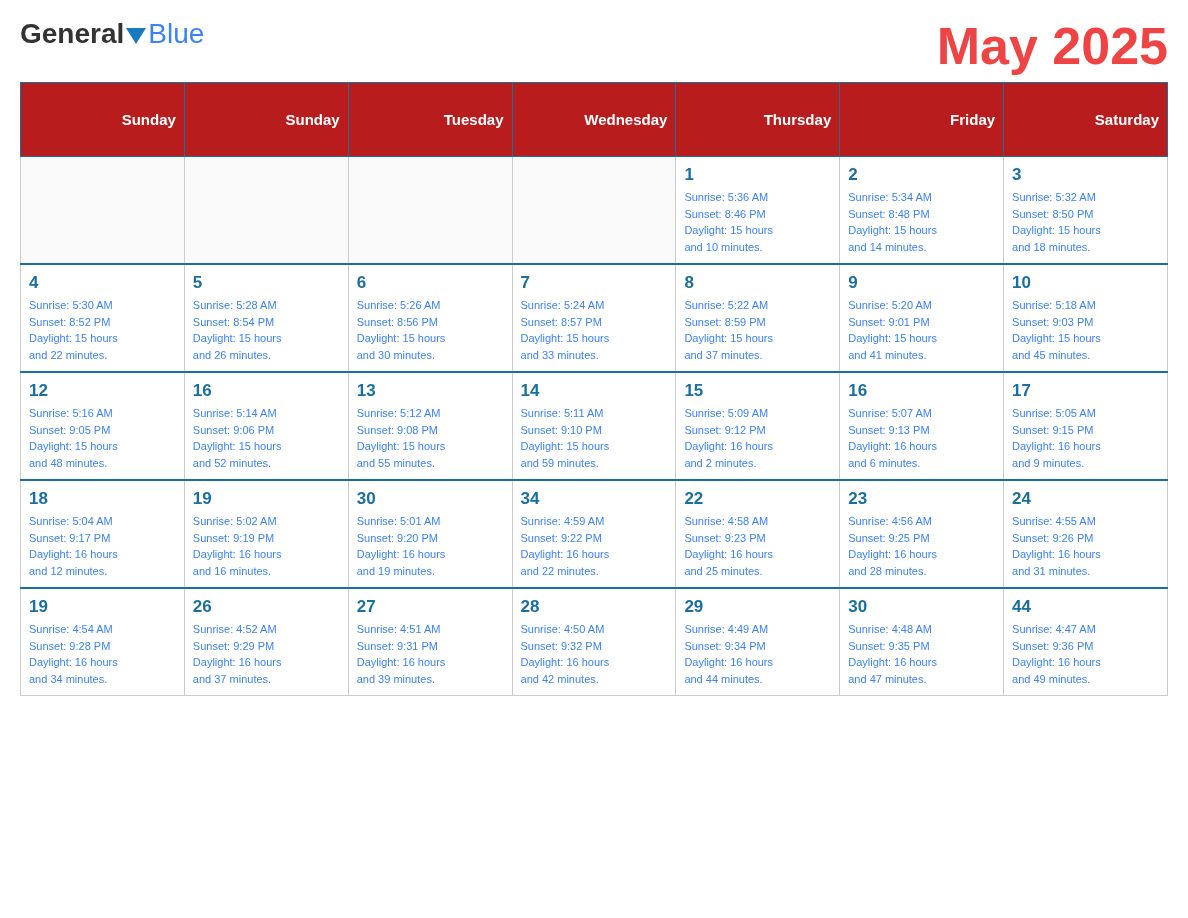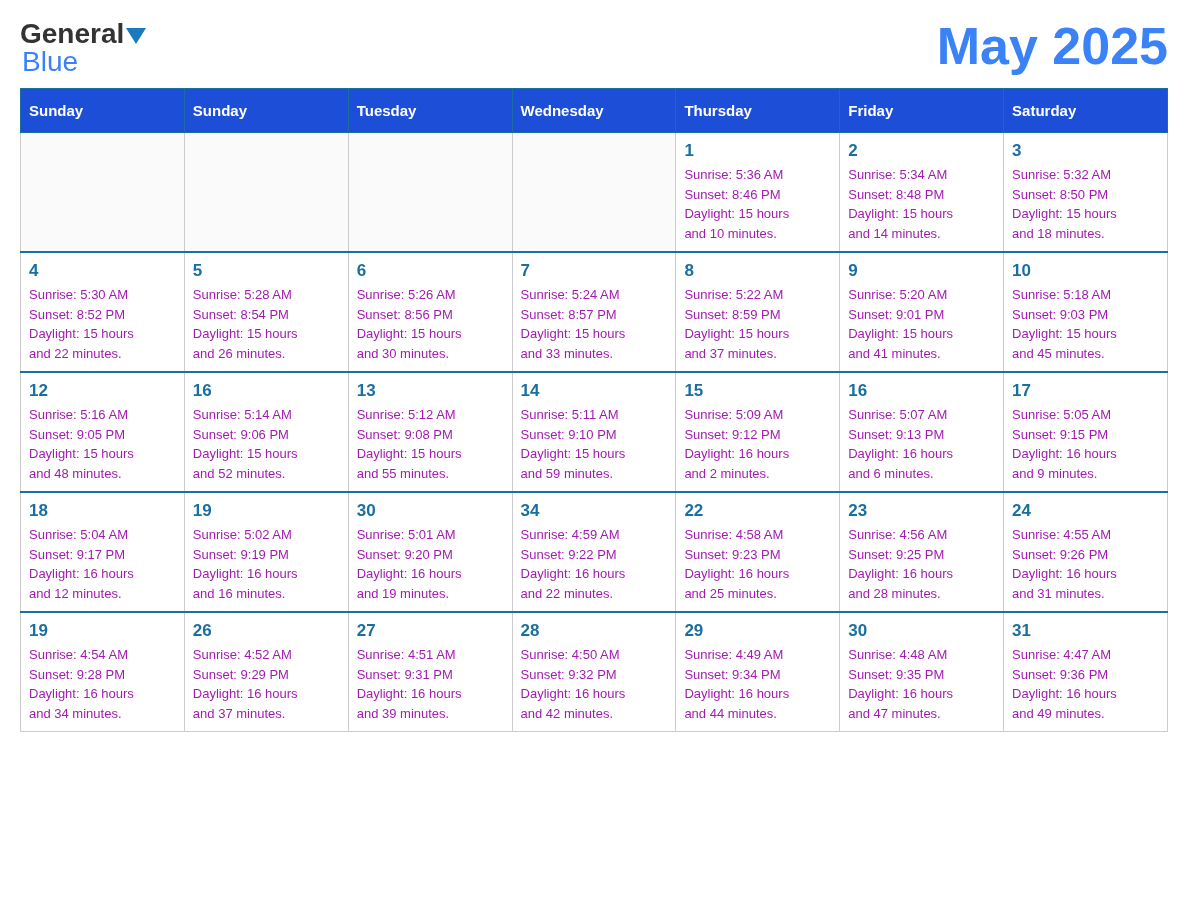--- a/index.html
+++ b/index.html
@@ -11,21 +11,21 @@
       min-height: 918px;
     }
     .header {
       display: flex;
       justify-content: space-between;
       align-items: flex-start;
       margin-bottom: 10px;
     }
     .logo {
       display: flex;
-      flex-direction: column;
+      flex-direction: row;
       align-items: flex-start;
     }
     .logo-text {
       display: flex;
       align-items: center;
       font-size: 28px;
       font-weight: bold;
       color: #333;
       line-height: 1;
     }
@@ -46,58 +46,58 @@
       font-weight: normal;
       margin-top: -2px;
       margin-left: 2px;
     }
     .title-block {
       text-align: right;
     }
     .month-year {
       font-size: 52px;
       font-weight: bold;
-      color: #3b82f6;
+      color: #ef4444;
       line-height: 1;
     }
     .location {
       font-size: 22px;
       color: #333;
       margin-top: 4px;
     }
     .calendar {
       width: 100%;
       border-collapse: collapse;
       margin-top: 10px;
     }
     .calendar th {
-      background-color: #1d4ed8;
+      background-color: #b91c1c;
       color: #fff;
-      padding: 13px 8px;
+      padding: 28px 8px;
       font-size: 15px;
       font-weight: bold;
       border: 1px solid #1a6fa0;
-      text-align: left;
+      text-align: right;
     }
     .calendar td {
       border: 1px solid #ccc;
       vertical-align: top;
       padding: 8px;
       width: 14.28%;
       min-height: 100px;
     }
     .day-number {
       font-size: 17px;
       font-weight: bold;
       color: #1a6fa0;
       margin-bottom: 4px;
     }
     .day-info {
-      font-size: 13px;
-      color: #a21caf;
+      font-size: 11px;
+      color: #3b82f6;
       line-height: 1.5;
     }
     .empty-cell {
       background: #fafafa;
     }
     .row-separator td {
       border-top: 2px solid #1a6fa0;
     }
   </style>
 </head>
@@ -256,18 +256,18 @@
         </td>
         <td>
           <div class="day-number">29</div>
           <div class="day-info">Sunrise: 4:49 AM<br>Sunset: 9:34 PM<br>Daylight: 16 hours<br>and 44 minutes.</div>
         </td>
         <td>
           <div class="day-number">30</div>
           <div class="day-info">Sunrise: 4:48 AM<br>Sunset: 9:35 PM<br>Daylight: 16 hours<br>and 47 minutes.</div>
         </td>
         <td>
-          <div class="day-number">31</div>
+          <div class="day-number">44</div>
           <div class="day-info">Sunrise: 4:47 AM<br>Sunset: 9:36 PM<br>Daylight: 16 hours<br>and 49 minutes.</div>
         </td>
       </tr>
     </tbody>
 </table>
 
 </body></html>

